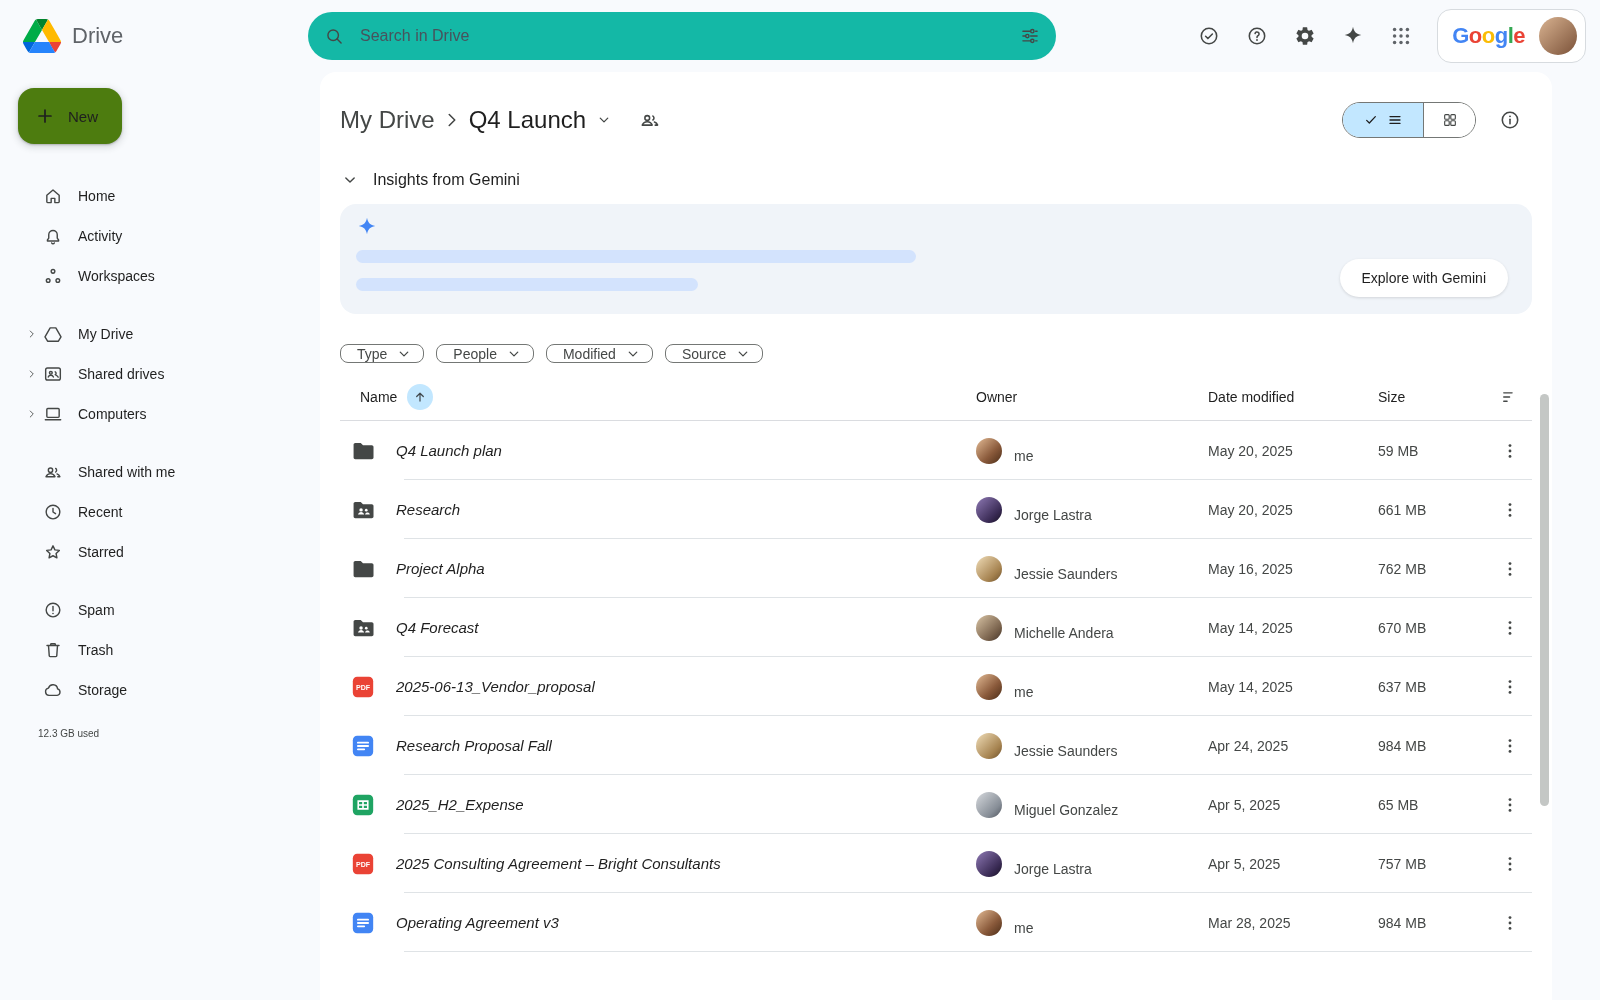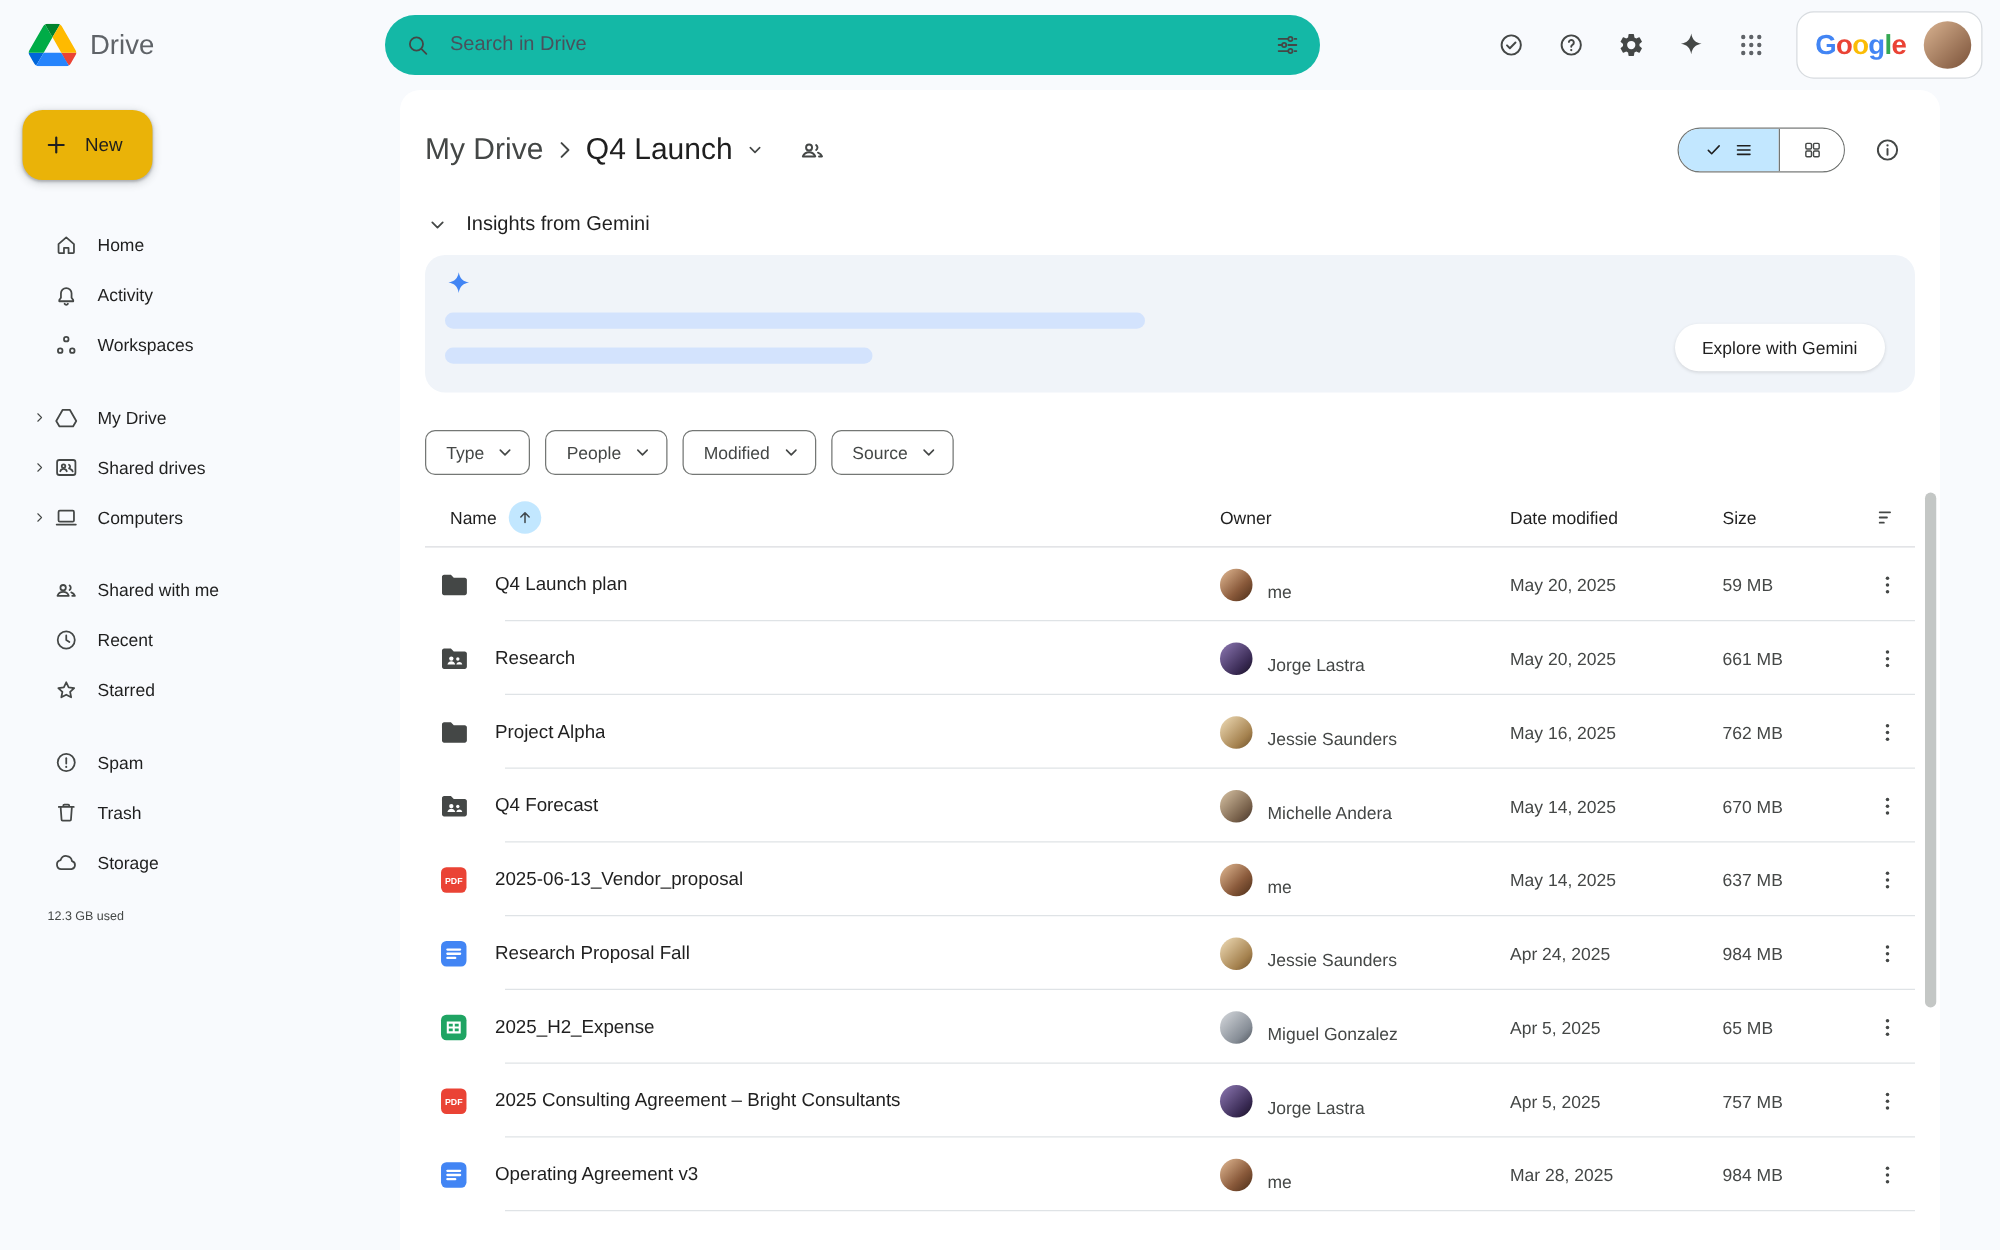--- a/index.html
+++ b/index.html
@@ -41,21 +41,21 @@
   .avatar { display:inline-block; width:26px; height:26px; border-radius:50%;
     background:linear-gradient(135deg,#d9b391,#7a5138); }
   .avatar-lg { width:38px; height:38px; }
 
   
   .body-row { display:flex; flex:1; min-height:0; }
 
   
   .sidebar { width:320px; flex:0 0 auto; padding:16px 12px 0 16px; }
   .new-btn { display:inline-flex; align-items:center; gap:12px; height:56px; padding:0 24px 0 16px;
-    border:none; border-radius:16px; background:#eab308; margin-left:2px;
+    border:none; border-radius:16px; background:#4d7c0f; margin-left:2px;
     box-shadow:0 1px 2px rgba(60,64,67,.30), 0 2px 6px 2px rgba(60,64,67,.15);
     font-family:inherit; font-size:15px; font-weight:500; color:#1f1f1f; cursor:pointer; }
   .nav { margin-top:32px; }
   .nav-group { margin-bottom:18px; }
   .nav-item { display:flex; align-items:center; height:40px; border-radius:20px; padding-left:10px; cursor:pointer; }
   .caret-slot { width:17px; height:14px; display:inline-flex; align-items:center; }
   .caret-slot svg { width:12px; height:12px; }
   .nav-item .icon { margin-right:15px; }
   .nav-label { font-size:14px; color:#1f1f1f; white-space:nowrap; }
   .storage-used { font-size:10px; color:#444746; padding-left:22px; margin-top:14px; }
@@ -81,38 +81,38 @@
   .gemini-panel { margin-top:14px; height:110px; background:#f0f4f9; border-radius:16px; position:relative; }
   .spark { position:absolute; left:16px; top:12px; }
   .skeleton { position:absolute; left:16px; height:13px; border-radius:7px; background:#d3e3fd; }
   .s1 { top:46px; width:560px; }
   .s2 { top:74px; width:342px; }
   .gemini-btn { position:absolute; right:24px; bottom:17px; height:38px; padding:0 22px;
     border:none; border-radius:19px; background:#fff; box-shadow:0 1px 3px rgba(0,0,0,.13);
     font-family:inherit; font-size:14px; font-weight:500; color:#1f1f1f; cursor:pointer; }
 
   .filter-bar { margin-top:30px; display:flex; gap:12px; }
-  .chip { display:inline-flex; align-items:center; gap:8px; height:36px; padding:0 10px 0 16px;
+  .chip { display:inline-flex; align-items:center; gap:8px; height:19px; padding:0 10px 0 16px;
     border:1px solid #747775; border-radius:8px; background:#fff;
     font-family:inherit; font-size:14px; color:#444746; cursor:pointer; }
 
   .table { margin-top:10px; }
   .table-header, .file-row { display:grid; grid-template-columns:1fr 232px 170px 110px 44px; align-items:center; }
   .table-header { height:48px; border-bottom:1px solid #dadce0; font-size:14px; font-weight:500; color:#1f1f1f; }
   .th-name { display:inline-flex; align-items:center; gap:10px; padding:0 0 0 10px; border:none;
     background:transparent; font:inherit; color:inherit; cursor:pointer; }
   .th-col { cursor:pointer; }
   .sort-badge { width:26px; height:26px; border-radius:50%; background:#c2e7ff;
     display:inline-flex; align-items:center; justify-content:center; }
   .file-row { height:59px; position:relative; cursor:pointer; }
   .file-row::after { content:""; position:absolute; left:64px; right:0; bottom:0;
     border-bottom:1px solid #dfe3e6; }
   .cell-name { display:flex; align-items:center; min-width:0; padding-left:10px; }
   .file-type-icon { margin-right:20px; }
-  .file-name { font-size:15px; color:#1f1f1f; white-space:nowrap; overflow:hidden; text-overflow:ellipsis; }
+  .file-name { font-size:15px; color:#1f1f1f; white-space:nowrap; overflow:hidden; text-overflow:ellipsis;font-style:italic; }
   .cell-owner { display:flex; align-items:flex-end; gap:12px; font-size:14px; color:#444746; }
   .cell-date, .cell-size { font-size:14px; color:#444746; }
   .cell-menu { display:flex; justify-content:center; }
   .menu-btn { width:36px; height:36px; border:none; border-radius:50%; background:transparent;
     display:flex; align-items:center; justify-content:center; cursor:pointer; }
 
   .scroll-thumb { position:absolute; right:3px; top:322px; width:9px; height:412px;
     border-radius:5px; background:#c4c7c5; cursor:grab; }
 </style>
 </head>

